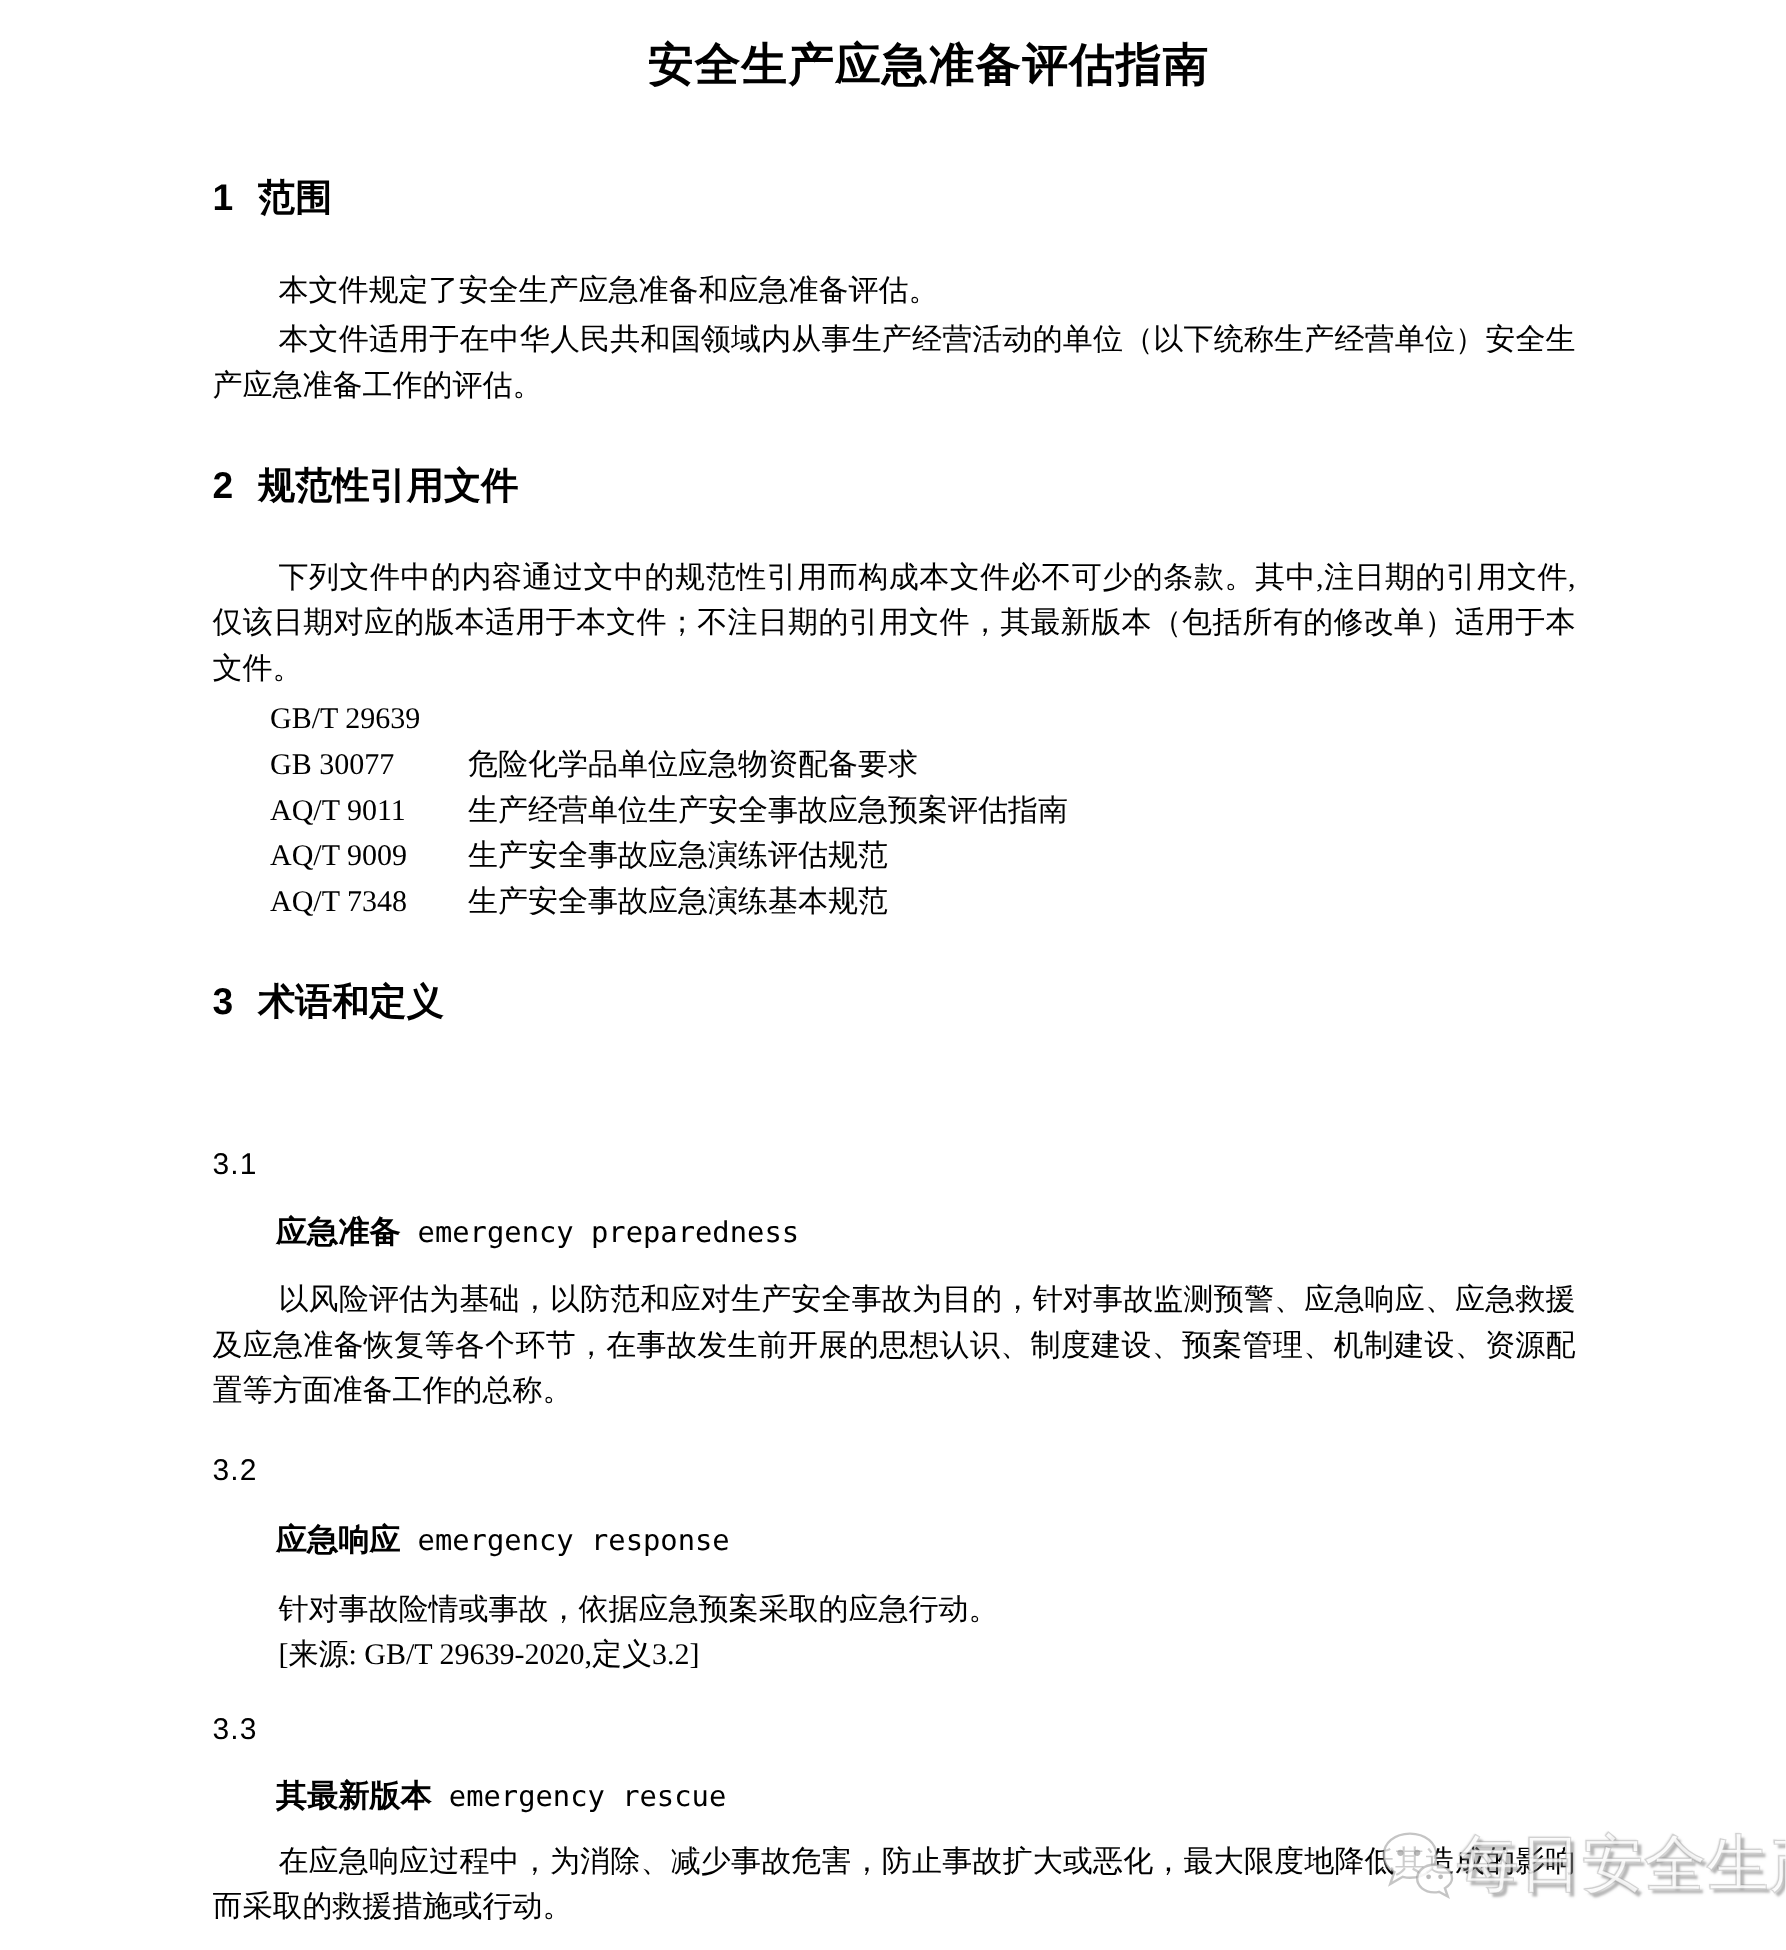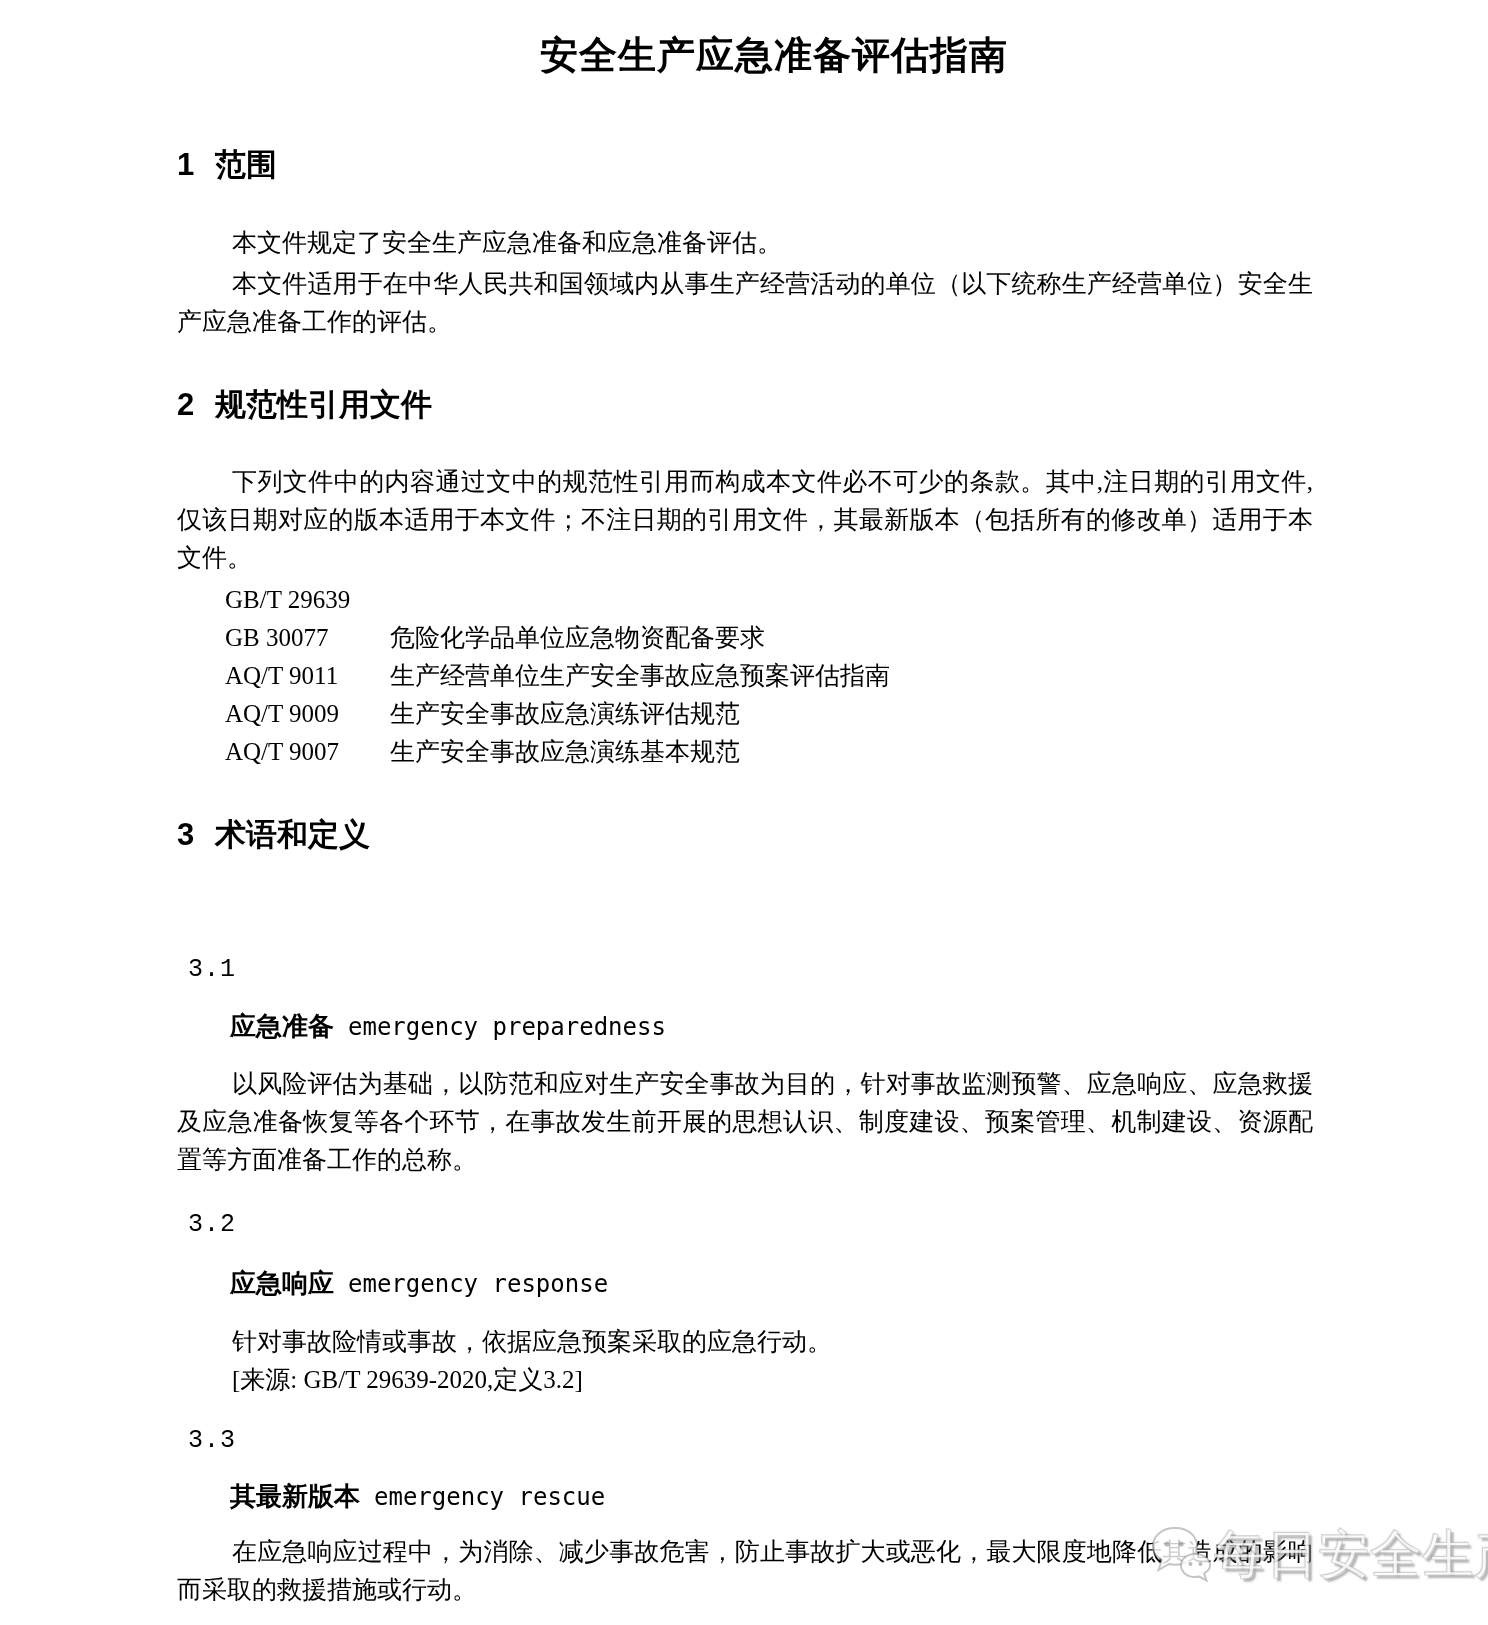--- a/index.html
+++ b/index.html
@@ -46,22 +46,22 @@
   .ref-list{
     position:absolute;left:225px;top:581px;width:1090px;
     font-size:25px;line-height:38px;
   }
   .ref-row{display:flex;height:38px;}
   .ref-code{flex:0 0 165px;white-space:nowrap;}
   .ref-title{flex:1;white-space:nowrap;}
   
   .clause-num{
     position:absolute;left:177px;
-    font-family:Liberation Mono, monospace;
-    font-size:25px;line-height:32px;letter-spacing:1px;margin-left:11px;
+    font-family:Liberation Sans, sans-serif;
+    font-size:25px;line-height:32px;letter-spacing:1px;
   }
   #c-31{top:954px;}
   #c-32{top:1209px;}
   #c-33{top:1425px;}
   
   .term-line{
     position:absolute;left:230px;line-height:32px;white-space:nowrap;
   }
   .term-zh{
     font-family:"Liberation Sans","DejaVu Sans",sans-serif;
@@ -128,21 +128,21 @@
     </div>
     <div class="ref-row">
       <span class="ref-code">AQ/T 9011</span>
       <span class="ref-title">生产经营单位生产安全事故应急预案评估指南</span>
     </div>
     <div class="ref-row">
       <span class="ref-code">AQ/T 9009</span>
       <span class="ref-title">生产安全事故应急演练评估规范</span>
     </div>
     <div class="ref-row">
-      <span class="ref-code">AQ/T 9007</span>
+      <span class="ref-code">AQ/T 7348</span>
       <span class="ref-title">生产安全事故应急演练基本规范</span>
     </div>
   </div>
 
   <div class="sec-h" id="h-sec3">
     <span class="h-num">3</span><span>术语和定义</span>
   </div>
 
   <div class="clause-num" id="c-31">3.1</div>
   <div class="term-line" id="t-31">

